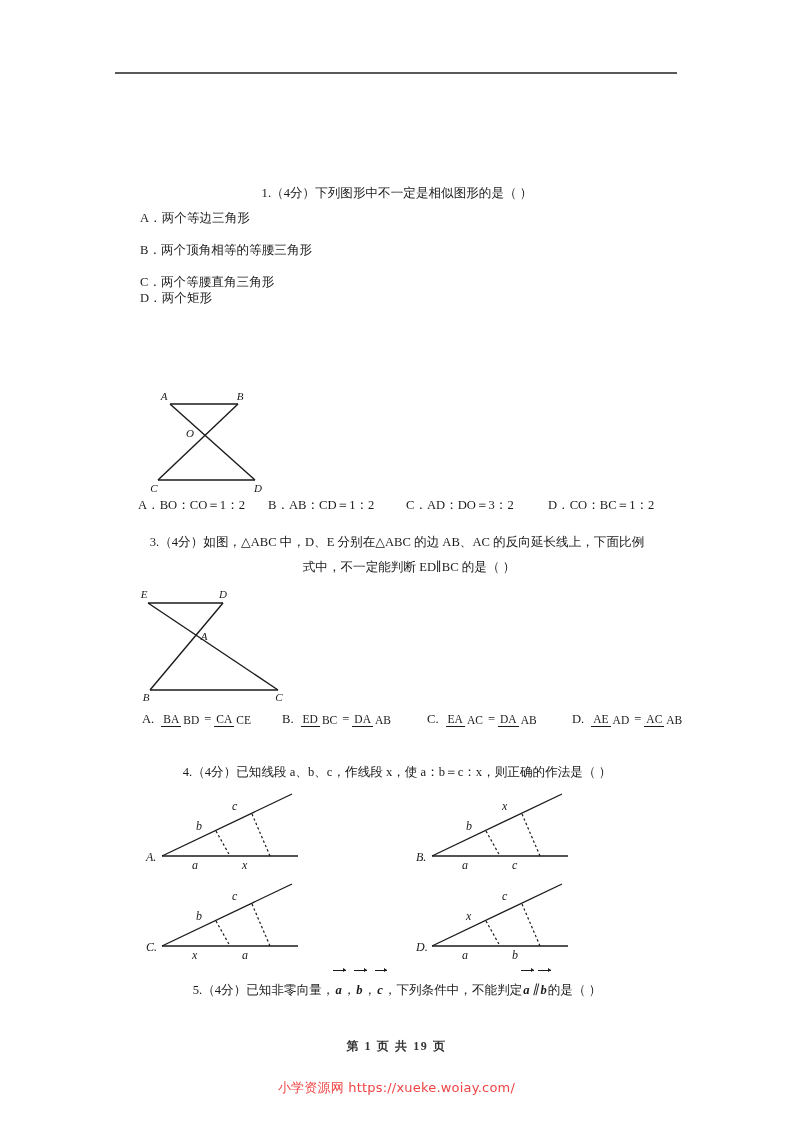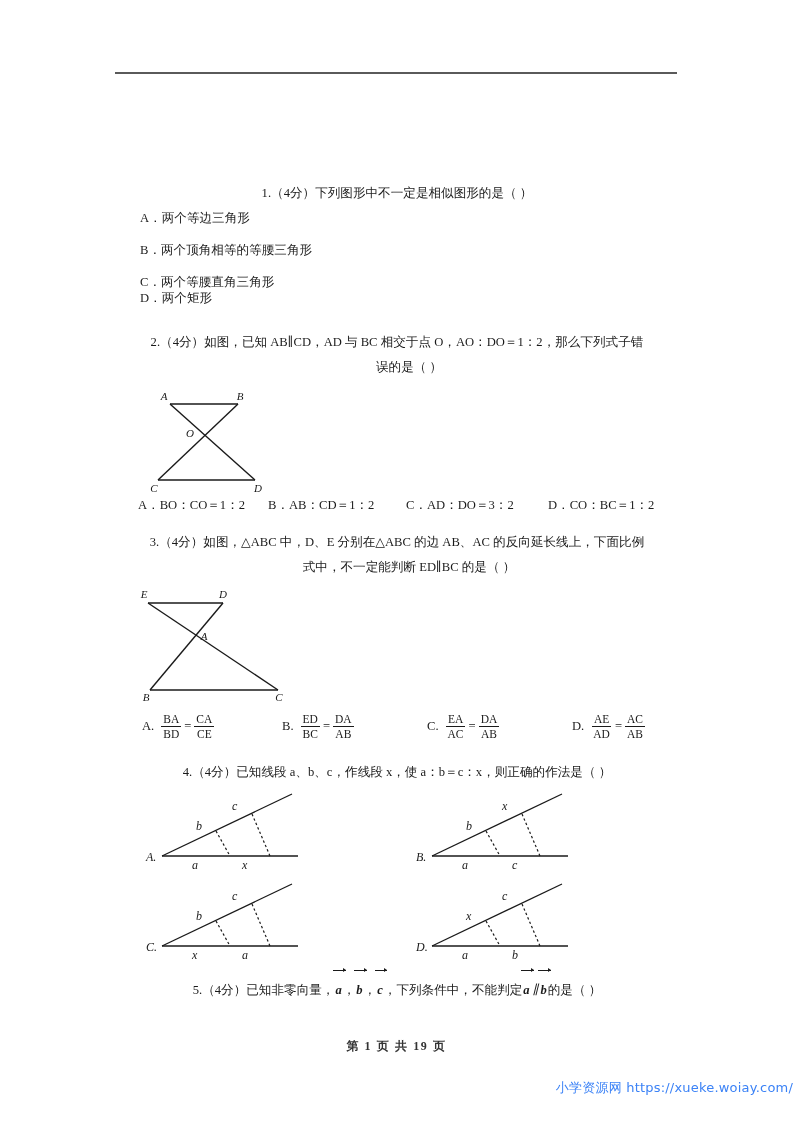--- a/index.html
+++ b/index.html
@@ -94,21 +94,21 @@
     display: flex;
     align-items: center;
     white-space: nowrap;
   }
   .frac-label {
     margin-right: 6px;
     font-size: 12.6px;
   }
   .frac {
     display: inline-flex;
-    flex-direction: column;
+    flex-direction: row;
     align-items: center;
     vertical-align: middle;
     font-size: 11.5px;
     line-height: 1.22;
     margin: 0 1px;
   }
   .frac .num {
     border-bottom: 1px solid #1a1a1a;
     padding: 0 2px;
   }
@@ -162,23 +162,23 @@
     font-size: 12px;
     font-weight: bold;
     letter-spacing: 1.6px;
     color: #333;
   }
   .watermark {
     position: absolute;
     left: 0;
     top: 1079px;
     width: 793px;
-    text-align: right;
+    text-align: center;
     font-size: 13px;
-    color: #3b82f6;
+    color: #ef4444;
     font-family: "DejaVu Sans", "Liberation Sans", sans-serif;
     letter-spacing: 0.2px;
   }
   svg text {
     font-family: "Liberation Serif", "DejaVu Serif", serif;
     font-style: italic;
     fill: #1a1a1a;
   }
 </style>
 </head>
@@ -191,26 +191,20 @@
 
 
   <div class="q" style="top:181px;">
     <span>1.</span><span>（4分）</span><span>下列图形中不一定是相似图形的是（      ）</span>
   </div>
   <div class="opt" style="top:206px;">A．两个等边三角形</div>
   <div class="opt" style="top:238px;">B．两个顶角相等的等腰三角形</div>
   <div class="opt" style="top:270px;">C．两个等腰直角三角形</div>
   <div class="opt" style="top:286px;">D．两个矩形</div>
 
-  <div class="q" style="top:330px;">
-    <span class="q-body">
-      <span>2.</span><span>（4分）</span><span>如图，已知 AB∥CD，AD 与 BC 相交于点 O，AO：DO＝1：2，那么下列式子错</span>
-    </span>
-    <span class="q-line2">误的是（      ）</span>
-  </div>
 
   <div class="fig" style="left:150px; top:390px;">
     <svg width="135" height="105" viewBox="0 0 135 105">
       <line x1="20" y1="14" x2="88" y2="14" stroke="#1a1a1a" stroke-width="1.4"></line>
       <line x1="20" y1="14" x2="105" y2="90" stroke="#1a1a1a" stroke-width="1.4"></line>
       <line x1="88" y1="14" x2="8" y2="90" stroke="#1a1a1a" stroke-width="1.4"></line>
       <line x1="8" y1="90" x2="105" y2="90" stroke="#1a1a1a" stroke-width="1.4"></line>
       <text x="14" y="10" font-size="11" text-anchor="middle">A</text>
       <text x="90" y="10" font-size="11" text-anchor="middle">B</text>
       <text x="40" y="47" font-size="11" text-anchor="middle">O</text>

